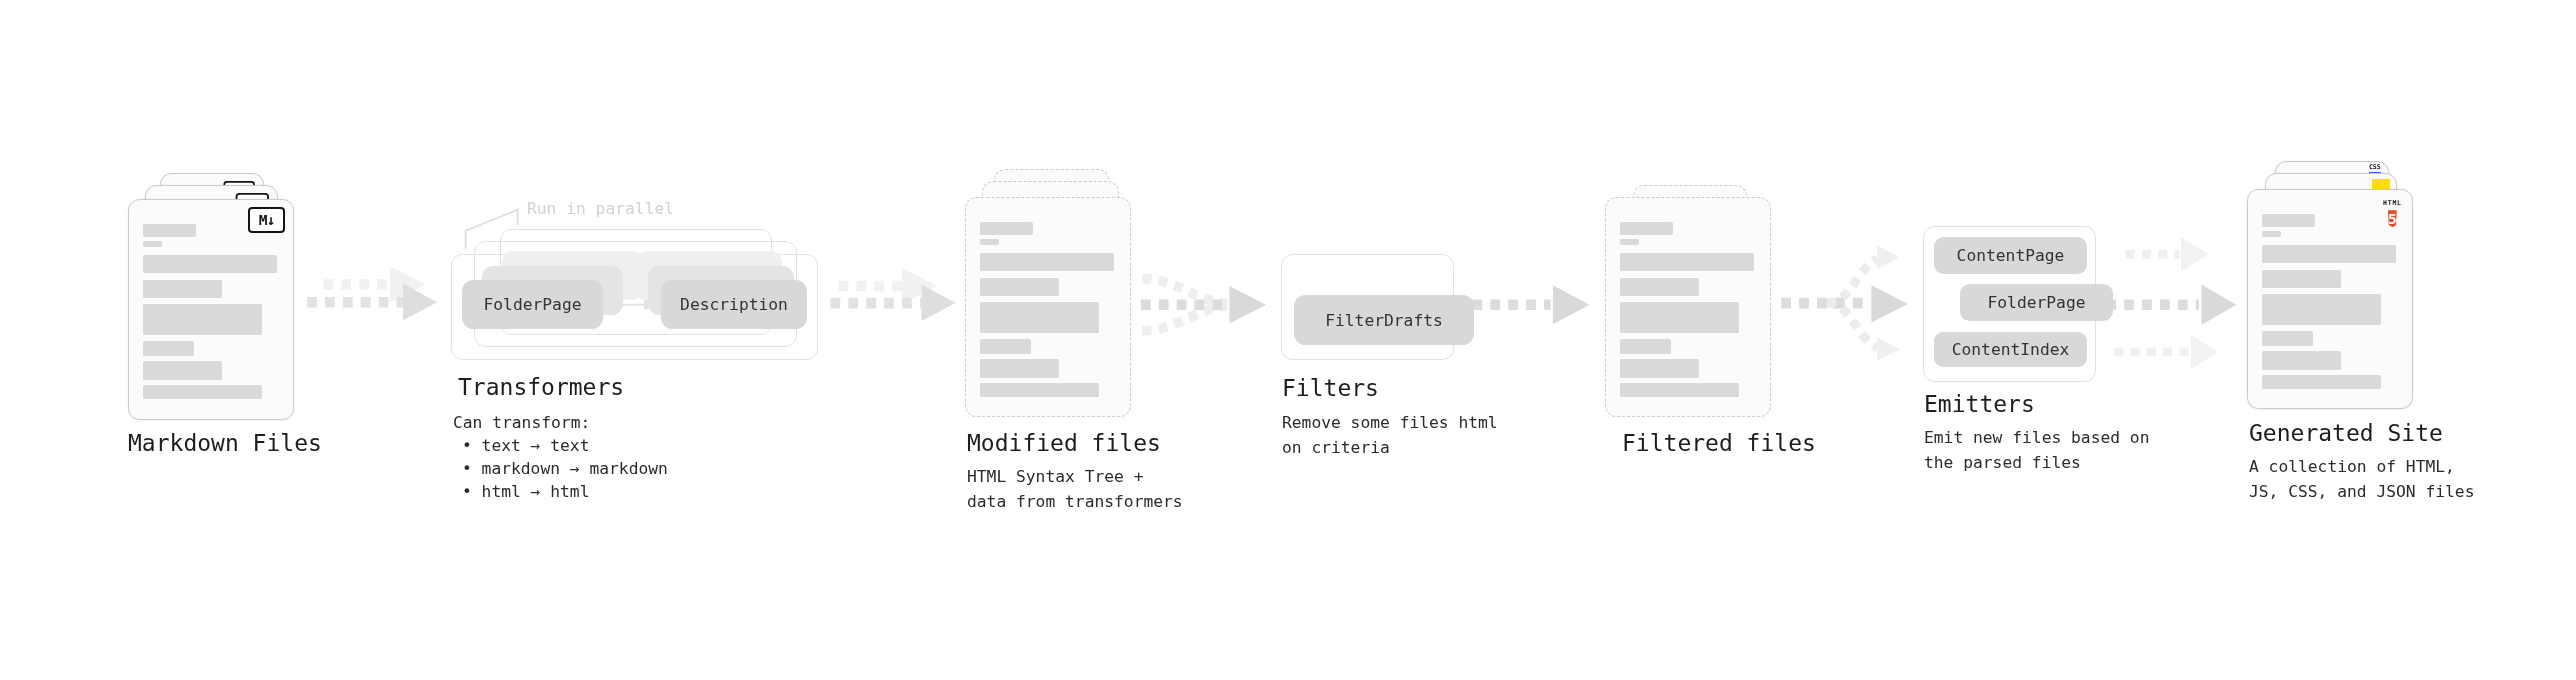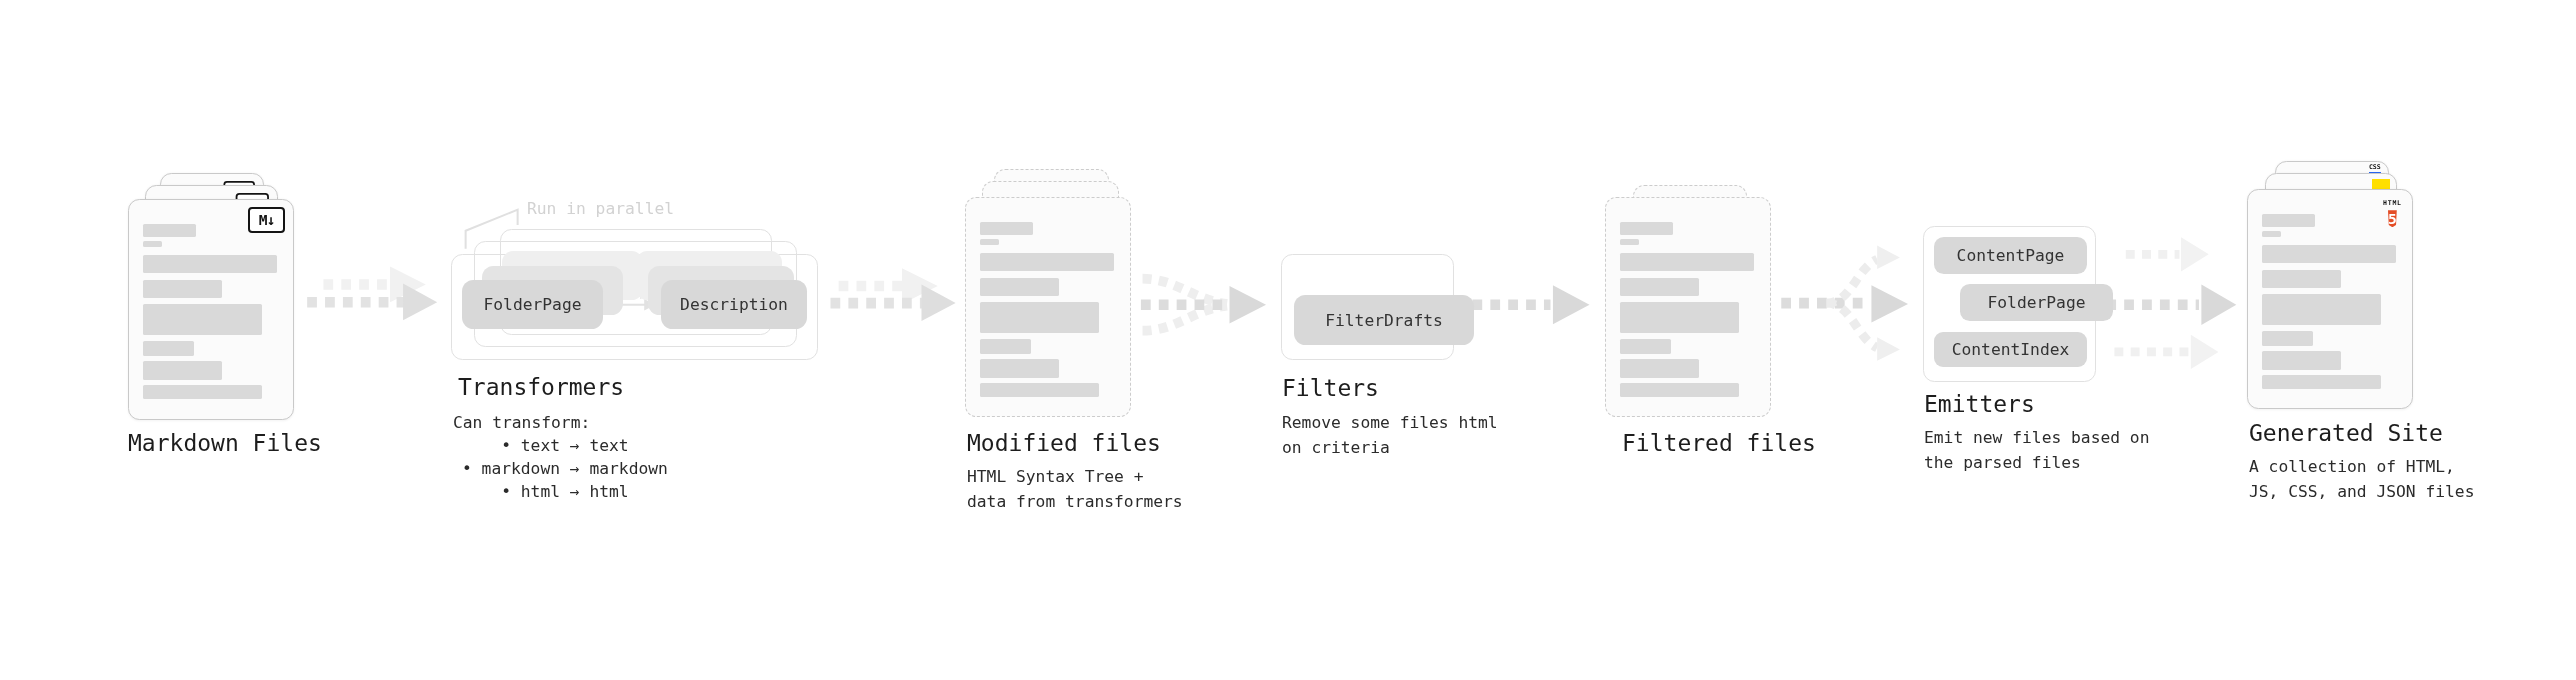--- a/index.html
+++ b/index.html
@@ -41,21 +41,21 @@
   
   .outline-box{position:absolute;border:1.6px solid #e1e1e1;border-radius:11.4px;box-sizing:border-box;background:transparent;}
   .pill{position:absolute;background:#d8d8d8;border-radius:11.4px;display:flex;align-items:center;justify-content:center;
     font-size:16.3px;color:#333;box-sizing:border-box;}
   .pill.ghost1{background:#e4e4e4;}
   .pill.ghost2{background:#efefef;}
 
   
   .stage-label{position:absolute;font-size:23px;color:#1d1d1d;white-space:nowrap;}
   .stage-desc{position:absolute;font-size:16.3px;color:#2b2b2b;white-space:pre-line;line-height:25px;}
-  .bullet-line{font-size:16.3px;color:#2b2b2b;line-height:23px;white-space:nowrap;text-align:center;}
+  .bullet-line{font-size:16.3px;color:#2b2b2b;line-height:23px;white-space:nowrap;}
   .annotation{position:absolute;font-size:16.3px;color:#d2d2d2;white-space:nowrap;}
 </style>
 </head>
 <body>
 
 <div class="canvas">
 
   <svg class="arrows" width="2576" height="681" viewBox="0 0 3170 838">
 
     <g>

